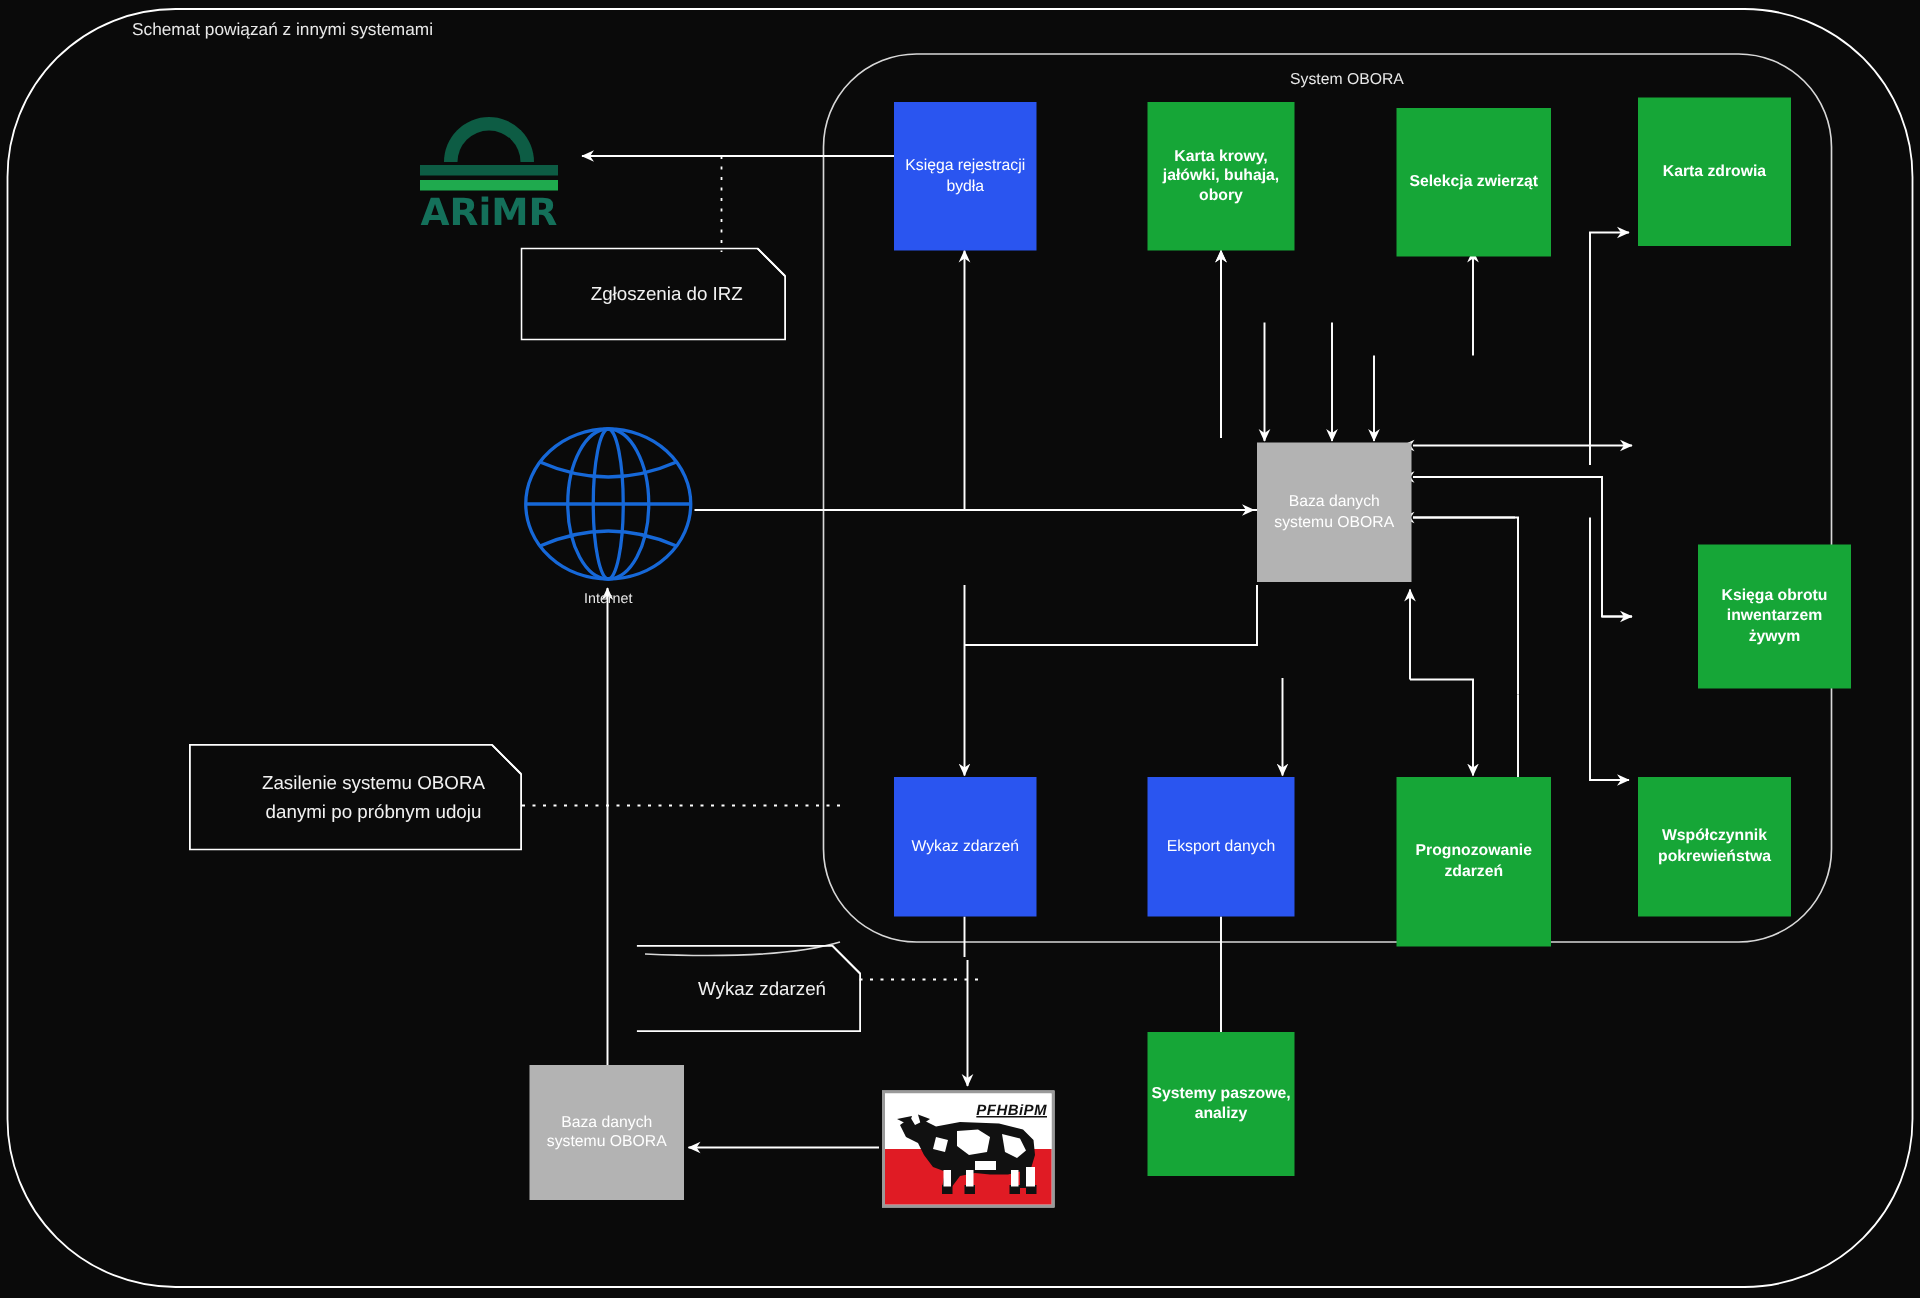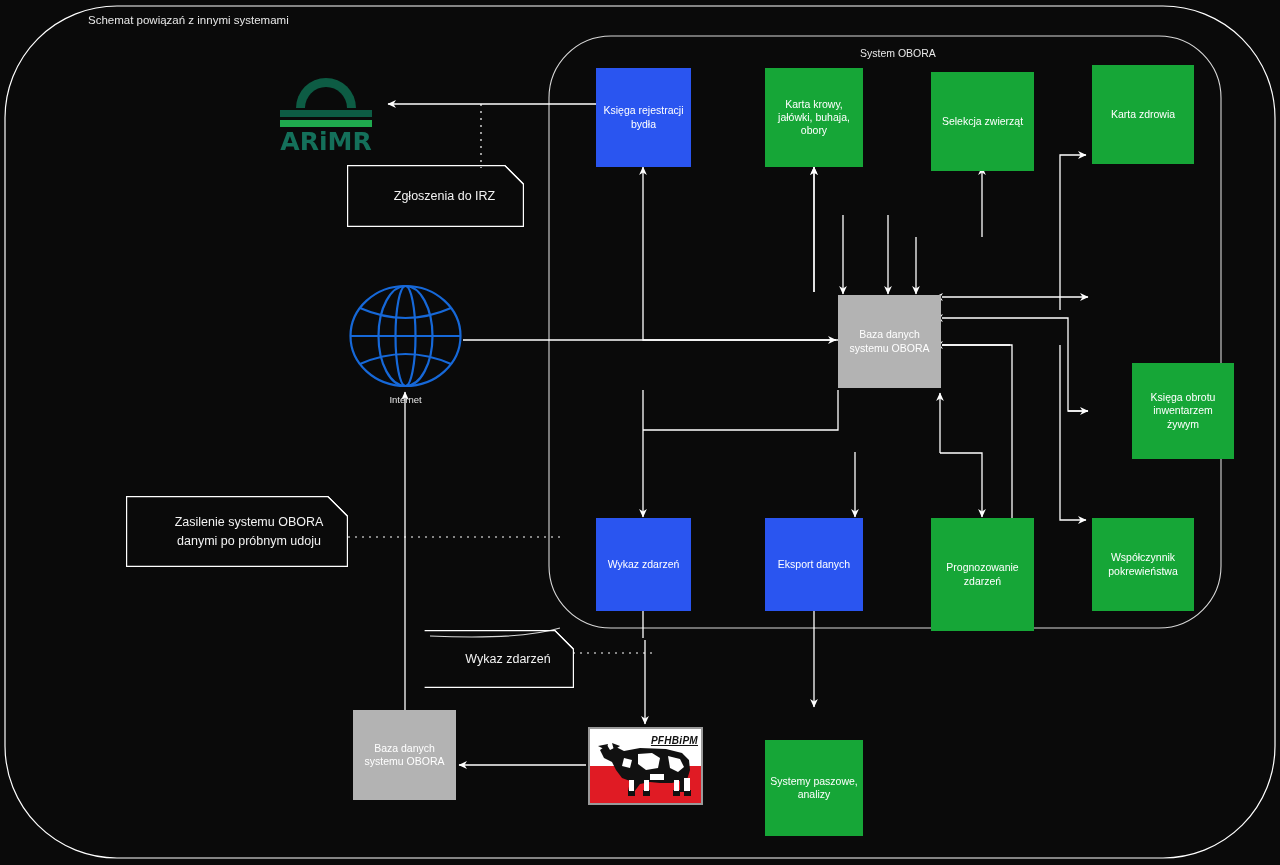--- a/index.html
+++ b/index.html
@@ -5,21 +5,21 @@
   html,body{margin:0;padding:0;background:#0a0a0a;}
   body{width:1280px;height:865px;overflow:hidden;
        font-family:"Liberation Sans","DejaVu Sans",sans-serif;color:#ffffff;}
   #stage{position:relative;width:1280px;height:865px;background:#0a0a0a;}
   svg#wires{position:absolute;left:0;top:0;width:1280px;height:865px;}
 
   .node{position:absolute;display:flex;align-items:center;justify-content:center;
         text-align:center;line-height:1.25;box-sizing:border-box;
         font-size:10.5px;color:#ffffff;padding:2px;}
   .node.blue{background:#2a55f0;}
-  .node.green{background:#16a637;}
+  .node.green{background:#16a637;font-weight:bold;}
   .node.gray{background:#b3b3b3;color:#ffffff;}
 
   .frame-title{position:absolute;font-size:11.5px;color:#e8e8e8;white-space:nowrap;}
 
   .note{position:absolute;box-sizing:border-box;display:flex;align-items:center;
         justify-content:center;text-align:center;font-size:12.5px;color:#f2f2f2;
         line-height:1.45;padding-left:24px;}
   .note .noteSvg{position:absolute;left:0;top:0;}
   .note .noteTxt{position:relative;z-index:2;padding:0 16px 0 10px;}
 
@@ -211,21 +211,21 @@
     </div>
   </div>
 
   <div class="node gray" style="left:353px;top:710px;width:103px;height:90px;">
     <div>
       <div>Baza danych</div>
       <div>systemu OBORA</div>
     </div>
   </div>
 
-  <div class="node green" style="left:765px;top:740px;width:98px;height:96px;">
+  <div class="node green" style="left:765px;top:688px;width:98px;height:96px;">
     <div>
       <div>Systemy paszowe,</div>
       <div>analizy</div>
     </div>
   </div>
 
   <div class="note" style="left:347px;top:165px;width:177px;height:62px;">
     <svg class="noteSvg" width="177" height="62" viewBox="0 0 177 62" xmlns="http://www.w3.org/2000/svg">
       <path d="M0.6,0.6 L158,0.6 L176.4,19 L176.4,61.4 L0.6,61.4 Z" fill="none" stroke="#ffffff" stroke-width="1.2"></path>
       <path d="M158,0.6 L176.4,19" stroke="#ffffff" stroke-width="1.2" fill="none"></path>

